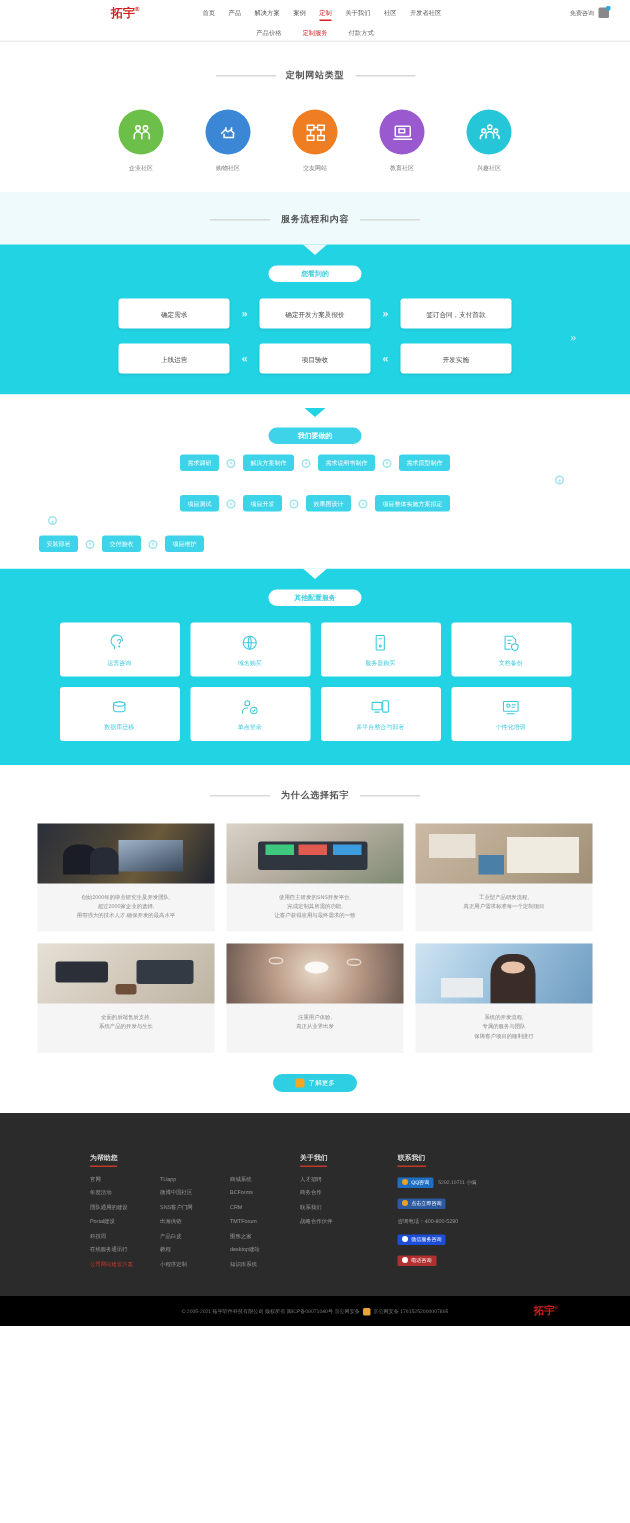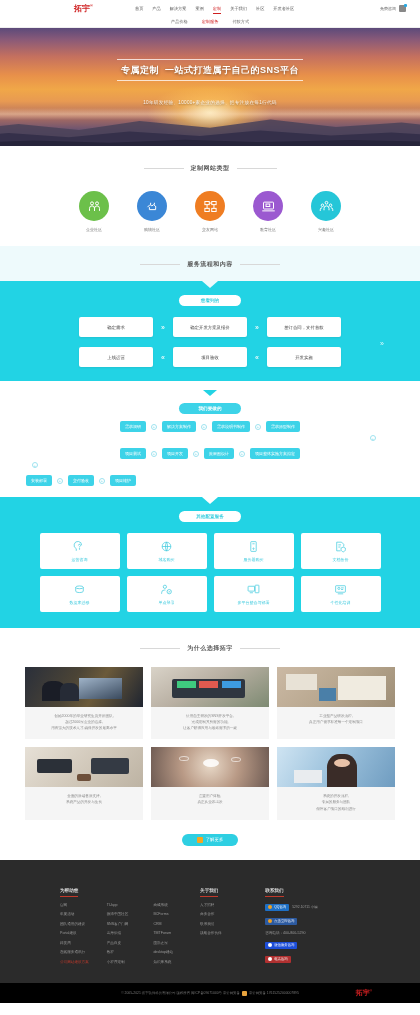--- a/index.html
+++ b/index.html
@@ -190,32 +190,20 @@
       <span class="avatar"></span>
     </div>
   </div>
 
   <div class="subbar">
     <span>产品价格</span>
     <span class="active">定制服务</span>
     <span>付款方式</span>
   </div>
 
-  <div class="hero">
-    <div class="cloudband"></div>
-    <div class="mtn1"></div>
-    <div class="mtn2"></div>
-    <div class="mtn3"></div>
-    <div class="hero-rule"></div>
-    <div class="hero-title">
-      <span>专属定制</span><span class="sep"></span><span>一站式打造属于自己的SNS平台</span>
-    </div>
-    <div class="hero-rule2"></div>
-    <div class="hero-sub">10年研发经验、10000+家企业的选择、把专注放在每1行代码</div>
-  </div>
 
   <div class="types">
     <div class="sec-head">
       <span class="line"></span>
       <span class="txt">定制网站类型</span>
       <span class="line"></span>
     </div>
     <div class="type-row">
 
       <div class="type-item">

